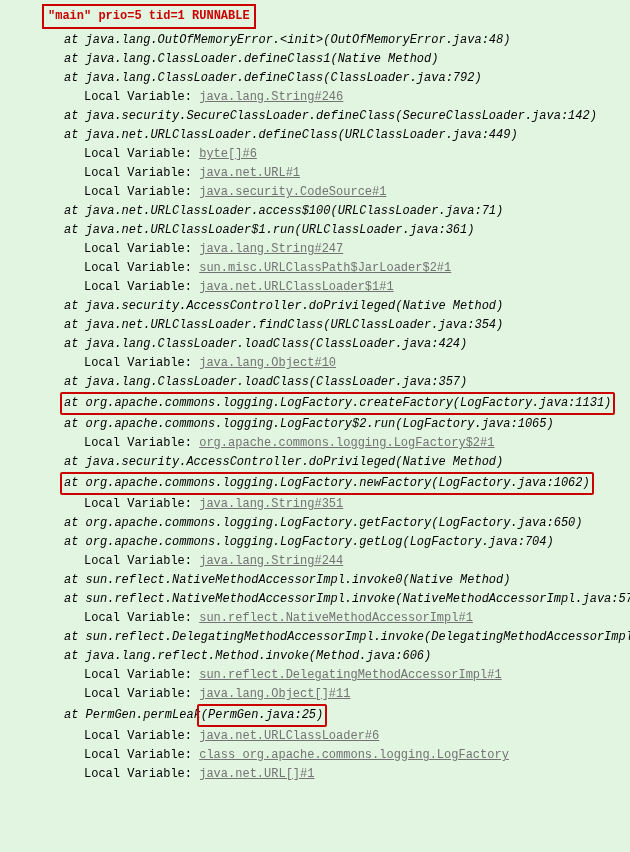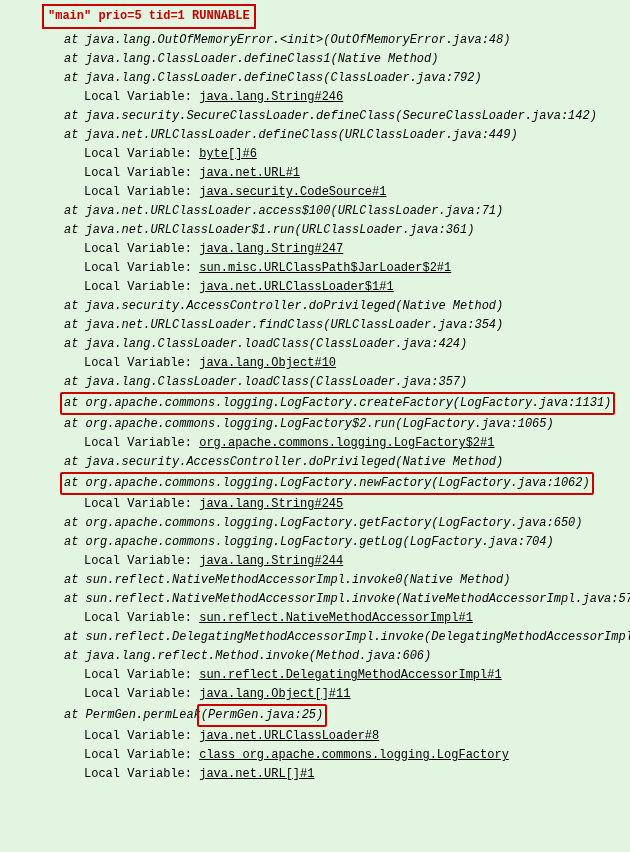--- a/index.html
+++ b/index.html
@@ -22,21 +22,21 @@
     border: 2px solid #c00;
     display: inline-block;
     padding: 1px 4px;
     margin: 0 0 2px 26px;
     position: relative;
     left: -26px; 
   }
   .indent1 { padding-left: 56px; font-style: italic; }
   .indent2 { padding-left: 76px; }
   a {
-    color: #000000;
+    color: #737373;
   }
   .redbox {
     border: 2px solid #c00;
     border-radius: 2px;
     display: inline-block;
     padding: 0 2px;
     margin-left: -4px;
   }
   .row {
     line-height: 19px;
@@ -68,29 +68,29 @@
       <div class="row indent1"><span>at java.security.AccessController.doPrivileged(Native Method)</span></div>
       <div class="row indent1"><span>at java.net.URLClassLoader.findClass(URLClassLoader.java:354)</span></div>
       <div class="row indent1"><span>at java.lang.ClassLoader.loadClass(ClassLoader.java:424)</span></div>
       <div class="row indent2"><span>Local Variable: </span><a href="#">java.lang.Object#10</a></div>
       <div class="row indent1"><span>at java.lang.ClassLoader.loadClass(ClassLoader.java:357)</span></div>
       <div class="row indent1"><span class="redbox"> at org.apache.commons.logging.LogFactory.createFactory(LogFactory.java:1131) </span></div>
       <div class="row indent1"><span>at org.apache.commons.logging.LogFactory$2.run(LogFactory.java:1065)</span></div>
       <div class="row indent2"><span>Local Variable: </span><a href="#">org.apache.commons.logging.LogFactory$2#1</a></div>
       <div class="row indent1"><span>at java.security.AccessController.doPrivileged(Native Method)</span></div>
       <div class="row indent1"><span class="redbox"> at org.apache.commons.logging.LogFactory.newFactory(LogFactory.java:1062) </span></div>
-      <div class="row indent2"><span>Local Variable: </span><a href="#">java.lang.String#245</a></div>
+      <div class="row indent2"><span>Local Variable: </span><a href="#">java.lang.String#351</a></div>
       <div class="row indent1"><span>at org.apache.commons.logging.LogFactory.getFactory(LogFactory.java:650)</span></div>
       <div class="row indent1"><span>at org.apache.commons.logging.LogFactory.getLog(LogFactory.java:704)</span></div>
       <div class="row indent2"><span>Local Variable: </span><a href="#">java.lang.String#244</a></div>
       <div class="row indent1"><span>at sun.reflect.NativeMethodAccessorImpl.invoke0(Native Method)</span></div>
       <div class="row indent1"><span>at sun.reflect.NativeMethodAccessorImpl.invoke(NativeMethodAccessorImpl.java:57)</span></div>
       <div class="row indent2"><span>Local Variable: </span><a href="#">sun.reflect.NativeMethodAccessorImpl#1</a></div>
       <div class="row indent1"><span>at sun.reflect.DelegatingMethodAccessorImpl.invoke(DelegatingMethodAccessorImpl.java:43)</span></div>
       <div class="row indent1"><span>at java.lang.reflect.Method.invoke(Method.java:606)</span></div>
       <div class="row indent2"><span>Local Variable: </span><a href="#">sun.reflect.DelegatingMethodAccessorImpl#1</a></div>
       <div class="row indent2"><span>Local Variable: </span><a href="#">java.lang.Object[]#11</a></div>
       <div class="row indent1"><span>at PermGen.permLeak</span><span class="redbox">(PermGen.java:25)</span></div>
-      <div class="row indent2"><span>Local Variable: </span><a href="#">java.net.URLClassLoader#8</a></div>
+      <div class="row indent2"><span>Local Variable: </span><a href="#">java.net.URLClassLoader#6</a></div>
       <div class="row indent2"><span>Local Variable: </span><a href="#">class org.apache.commons.logging.LogFactory</a></div>
       <div class="row indent2"><span>Local Variable: </span><a href="#">java.net.URL[]#1</a></div>
     </div>
 </div>
 
 </body></html>

